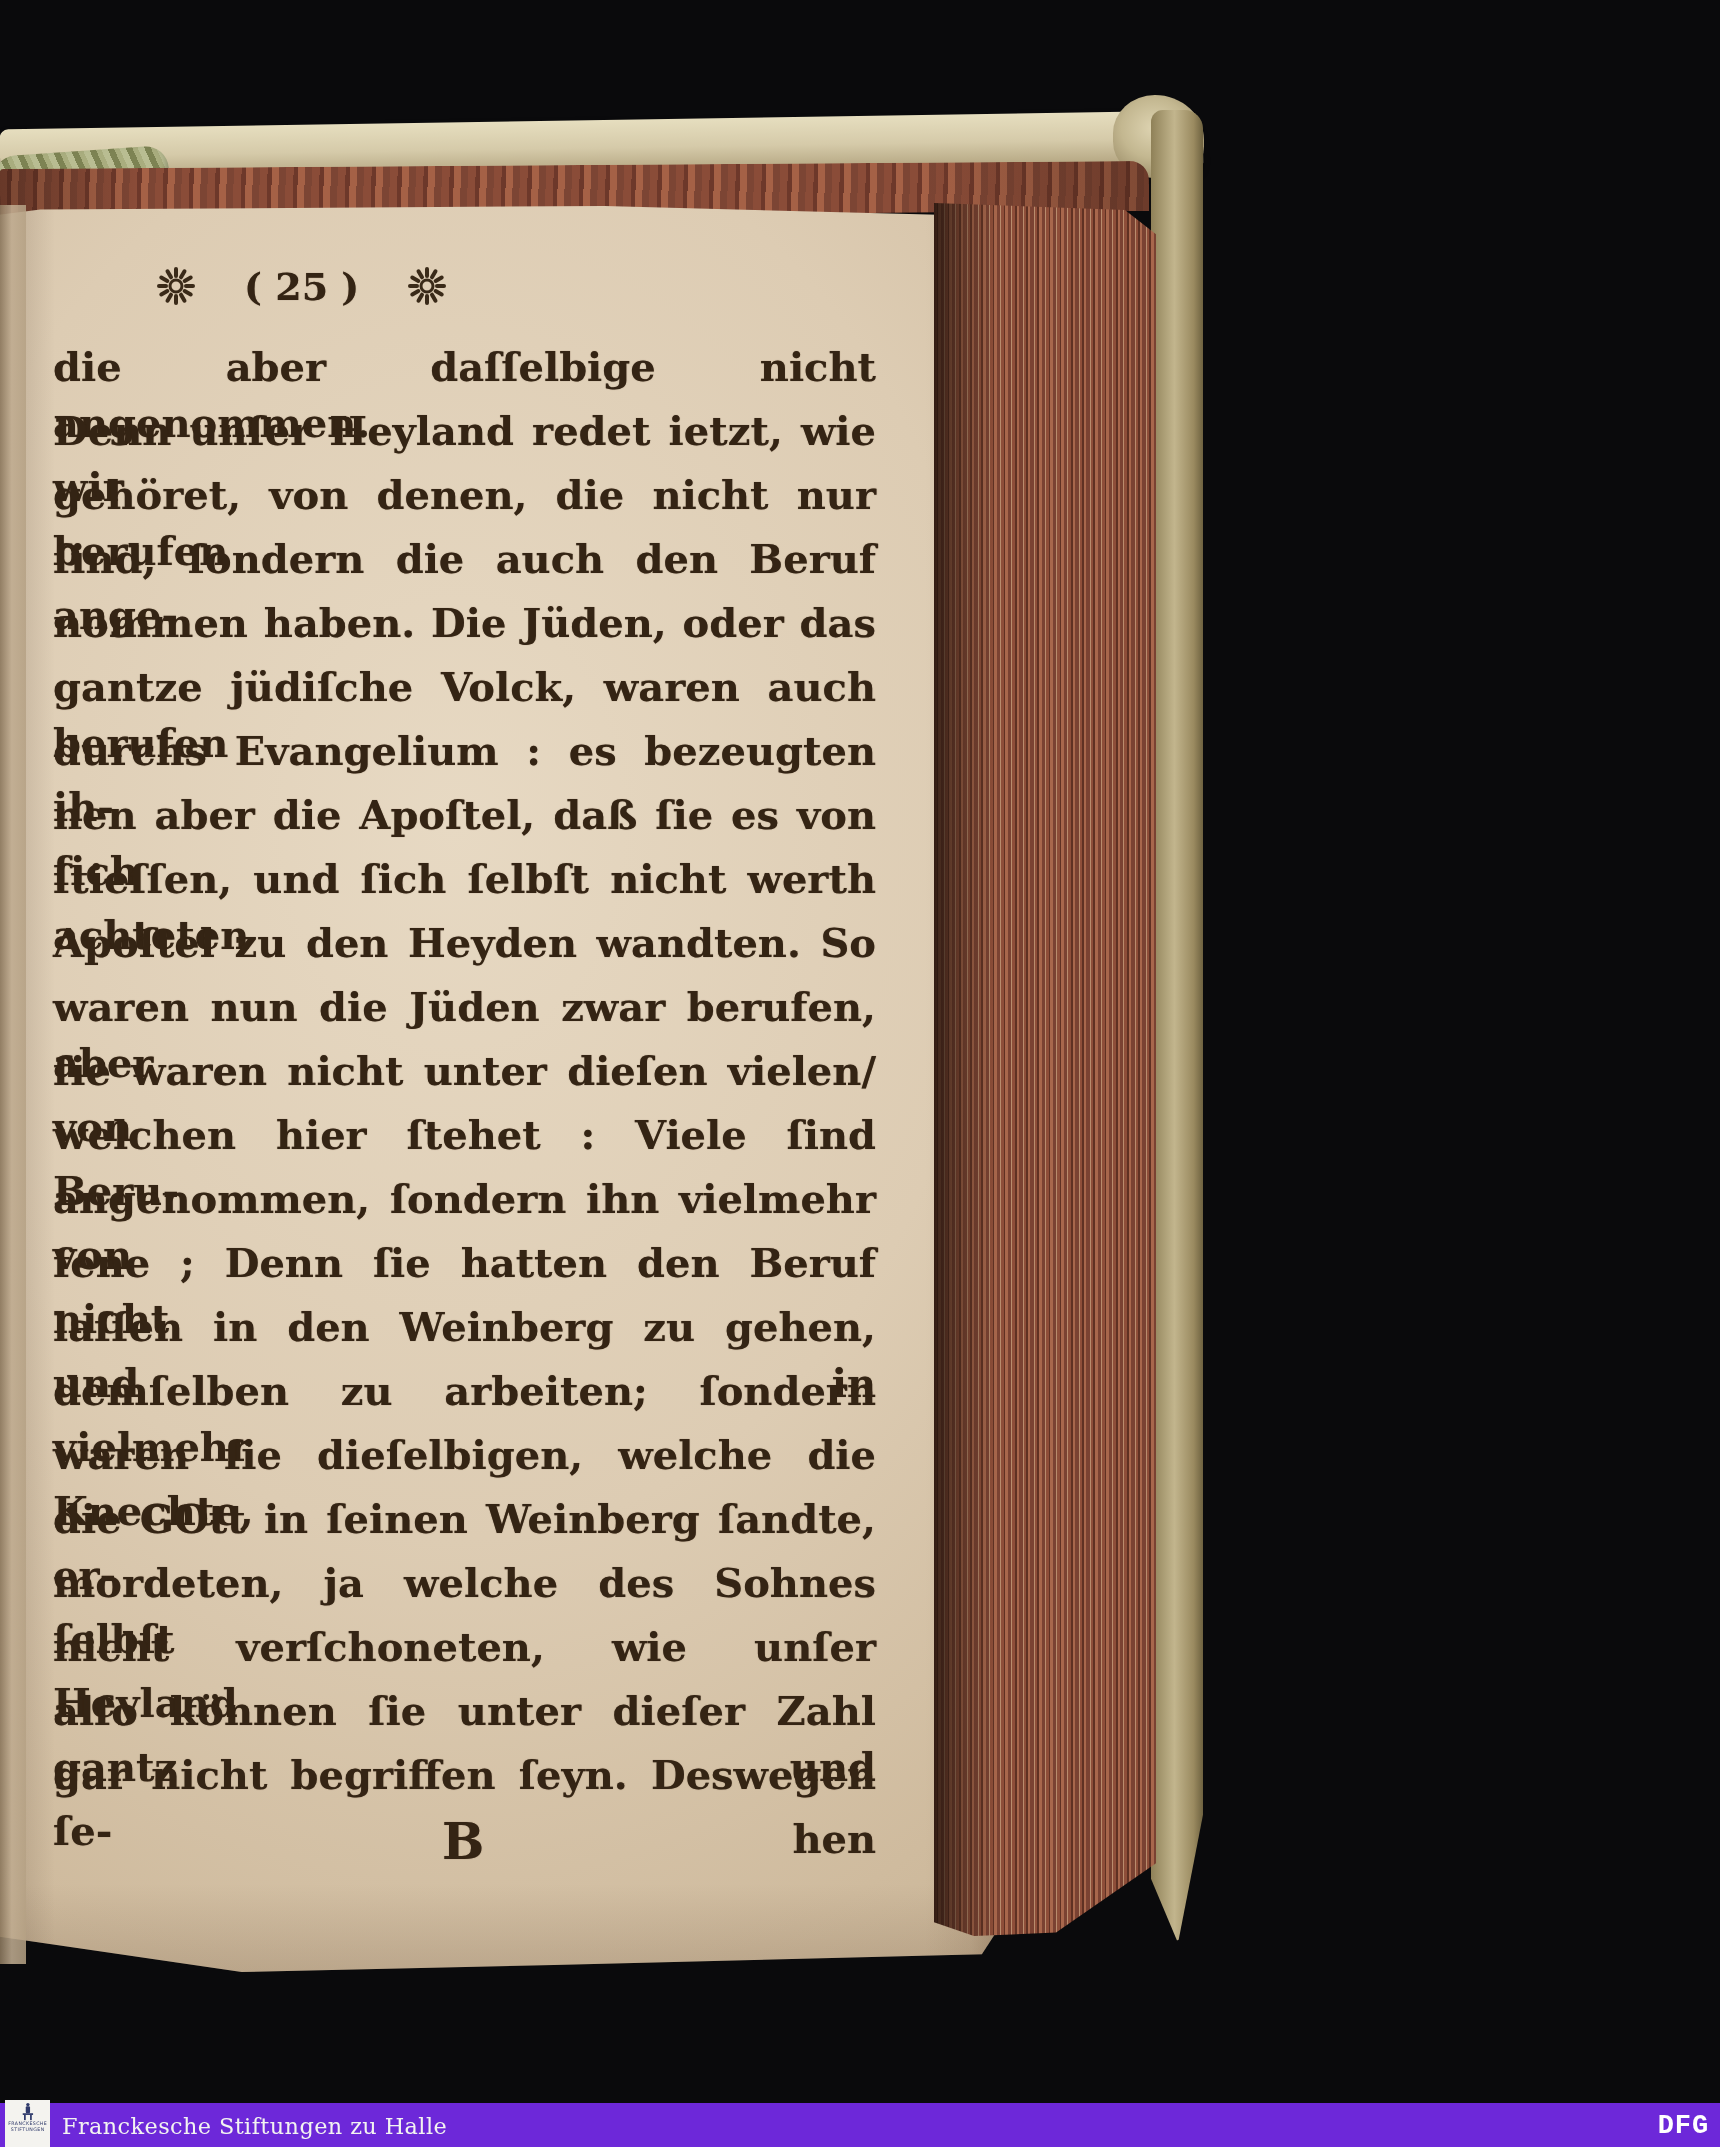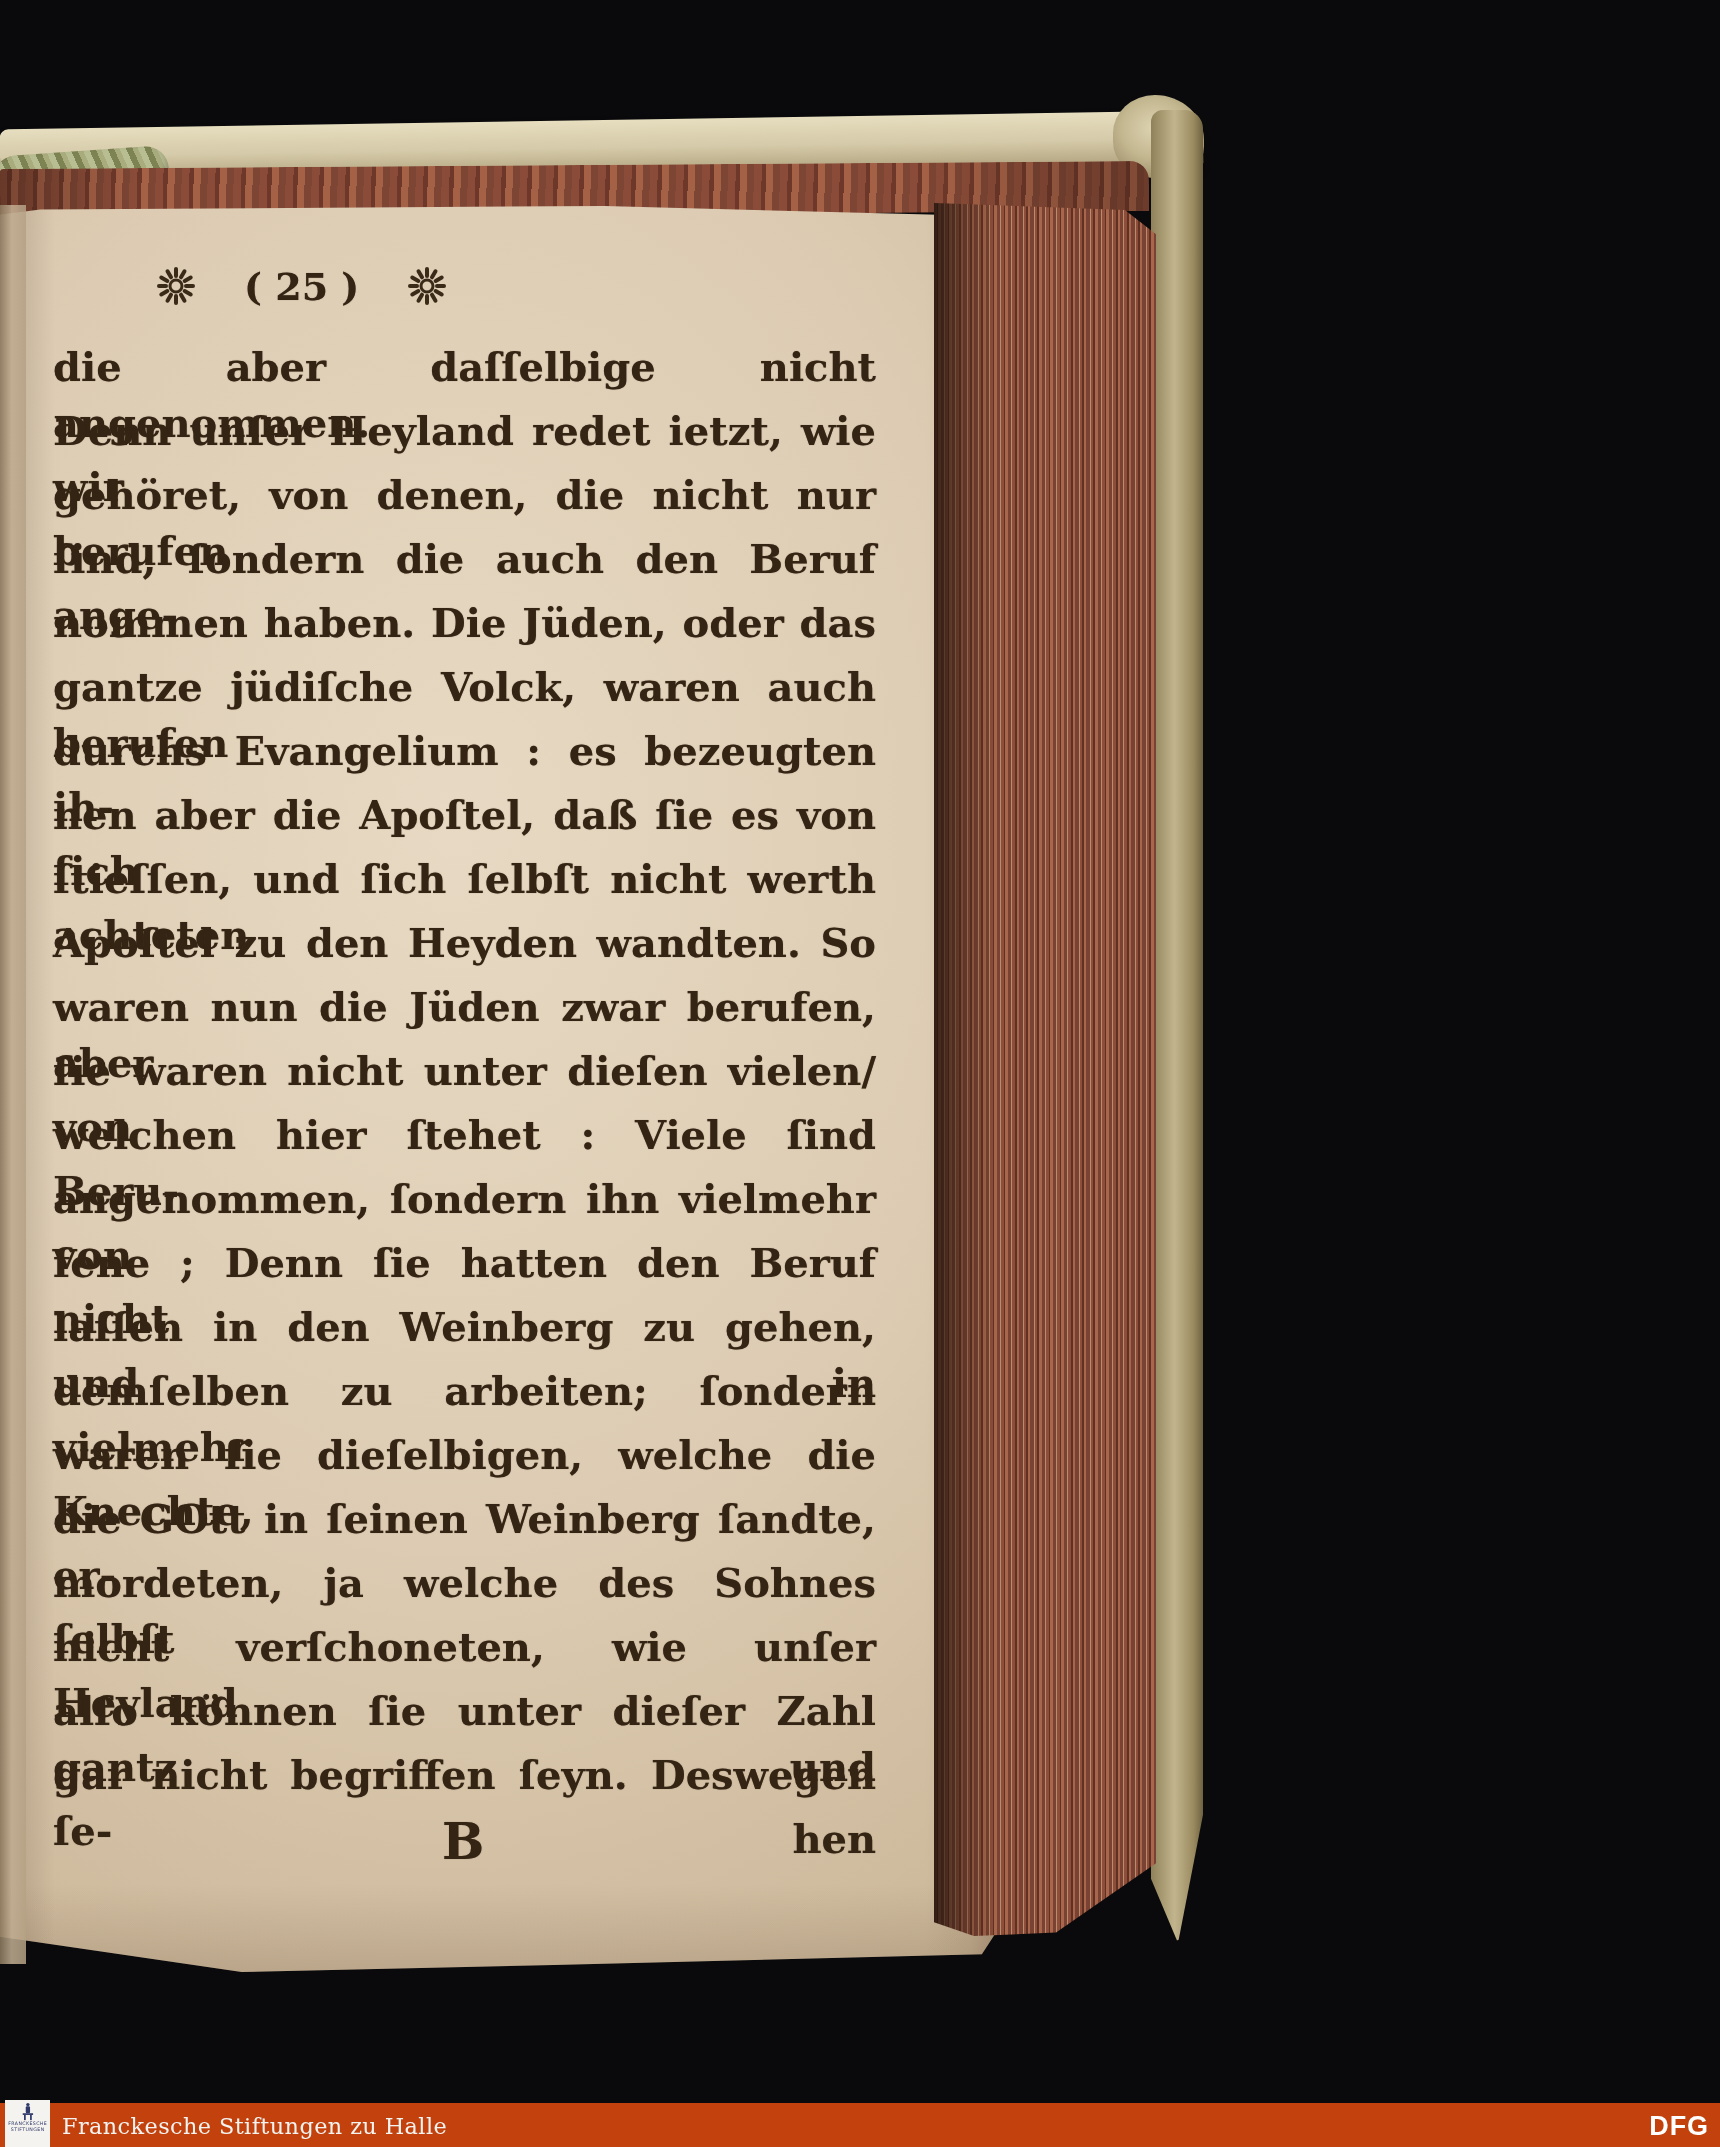--- a/index.html
+++ b/index.html
@@ -90,42 +90,42 @@
   .tl{
     height:56px;overflow:visible;white-space:normal;
     text-align:justify;text-align-last:justify;margin-top:8px;
   }
   .sig-line{position:relative;height:72px;margin-top:3.4px;}
   .sig-mark{position:absolute;left:389px;top:5.2px;font-size:50px;}
   .catchword{position:absolute;right:0;top:8.6px;font-size:40px;}
   
   .footer-bar{
     position:absolute;left:0;top:2103px;width:1721px;height:45px;
-    background:#c2410c;z-index:10;
+    background:#6d28d9;z-index:10;
   }
   .logo-box{
     position:absolute;left:5.2px;top:-3.4px;width:45px;height:48px;
     background:#f4f3ef;
     display:flex;flex-direction:column;align-items:center;justify-content:flex-start;
     padding-top:2.6px;box-sizing:border-box;
   }
   .logo-glyph{width:13.8px;height:19px;}
   .logo-text{
     font-family:"DejaVu Sans",sans-serif;
     font-size:4.7px;line-height:5.6px;letter-spacing:0.4px;
     color:#2f3a6b;text-align:center;white-space:nowrap;
   }
   .institution{
     position:absolute;left:62px;top:50%;transform:translateY(-50%);
     color:#f3f3f1;font-size:22.4px;font-family:"DejaVu Serif",serif;
     letter-spacing:0.4px;
   }
   .dfg{
     position:absolute;right:12px;top:50%;transform:translateY(-50%);
-    color:#ffffff;font-family:Liberation Sans, sans-serif;
+    color:#ffffff;font-family:Liberation Mono, monospace;
     font-weight:bold;font-size:27px;letter-spacing:0.9px;
   }
 </style>
 </head>
 <body>
 
 <div class="cover-top-band"></div>
 <div class="cover-corner"></div>
 <div class="cover-right-strip"></div>
 <div class="headband"></div>

